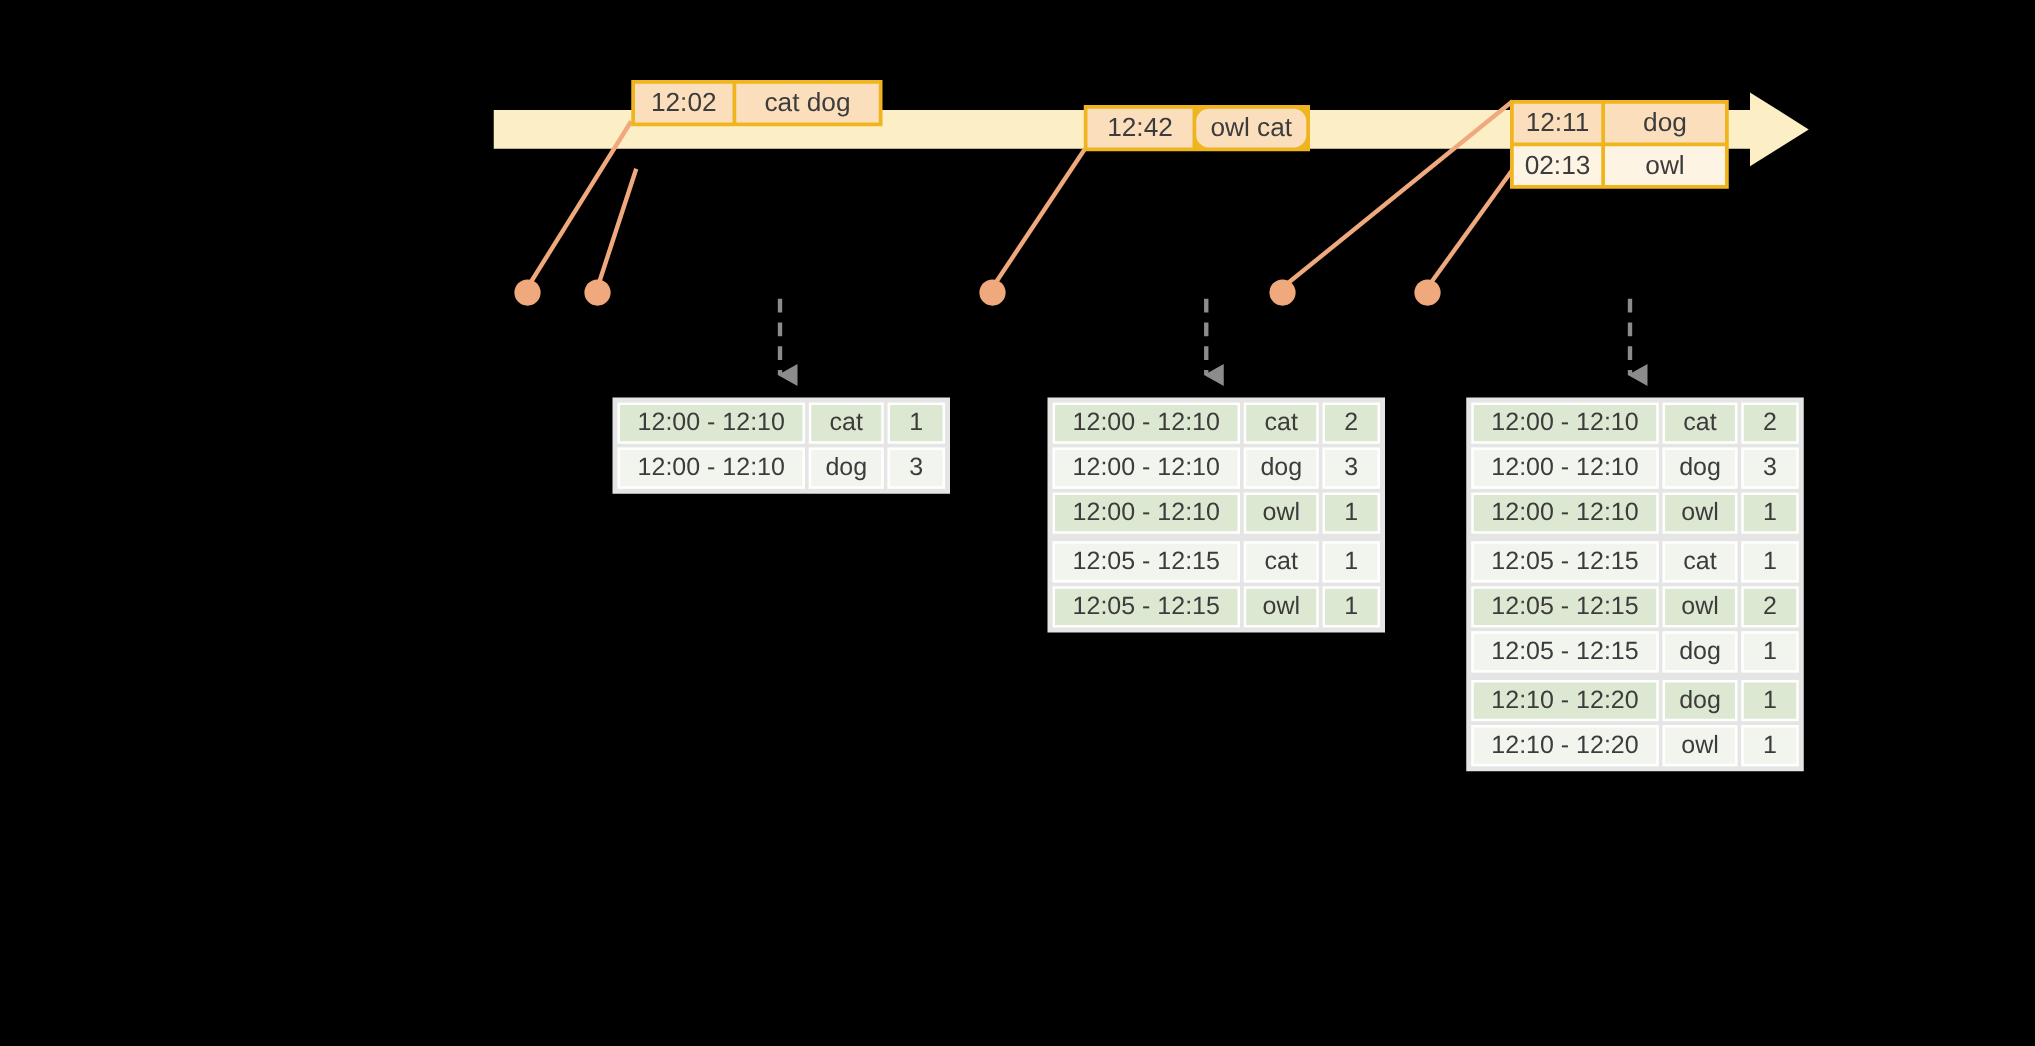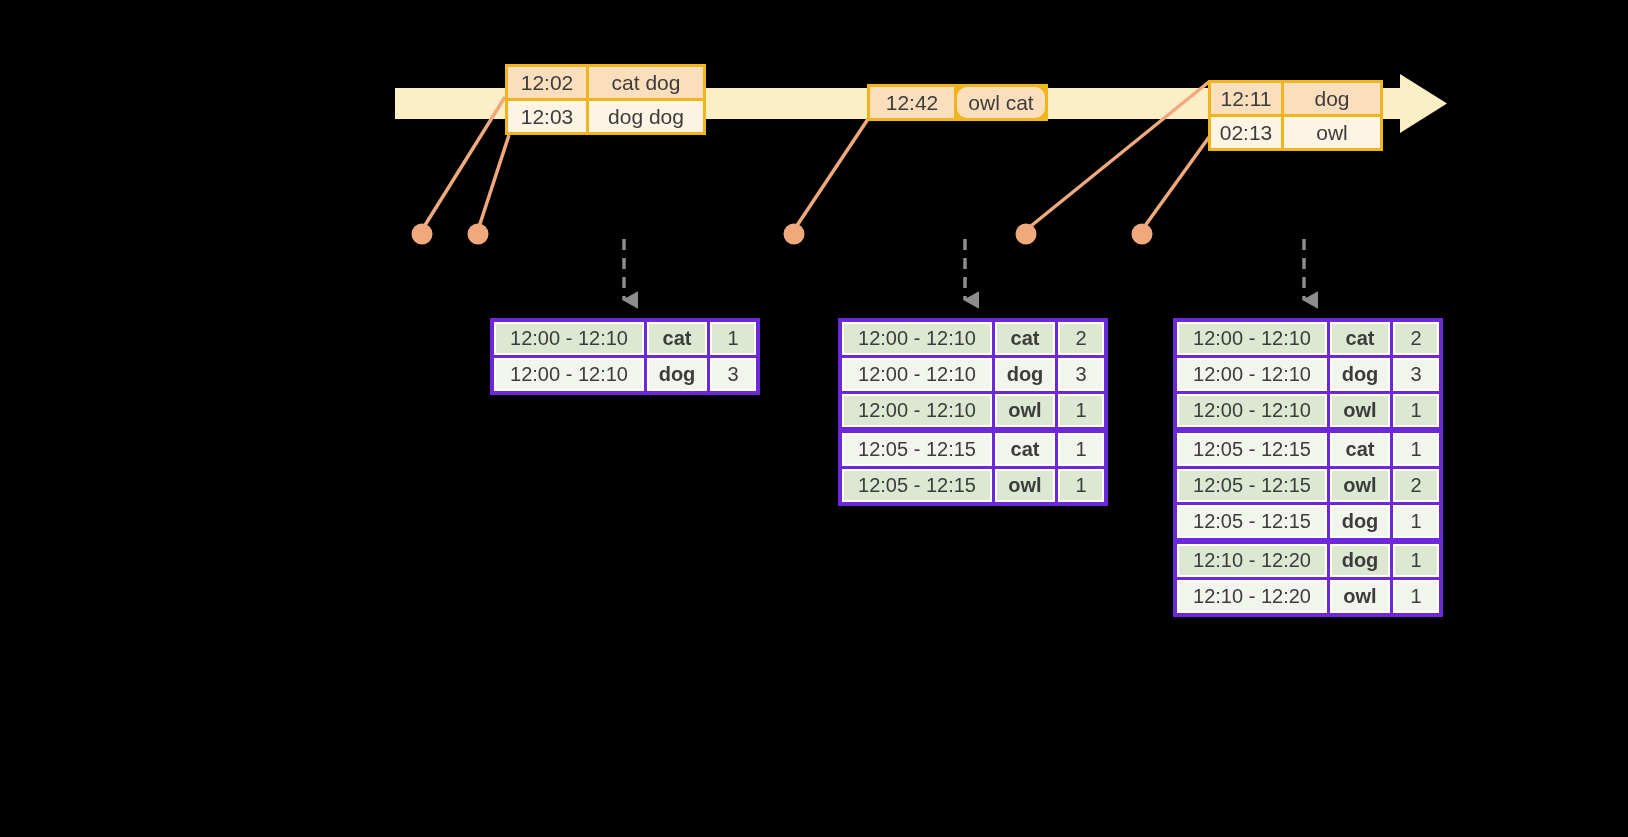--- a/index.html
+++ b/index.html
@@ -25,34 +25,34 @@
   .fill-cream{background:#FDF4E3;}
   .etime{width:78px;}
   #ebox-0 .ewords{width:114px;}
   #ebox-1 .etime{width:84px;}
   #ebox-1 .ewords{width:88px;border-radius:10px;}
   #ebox-2 .etime{width:70px;}
   #ebox-2 .ewords{width:96px;}
 
   
   .gtable{
-    position:absolute;background:#6d28d9;padding:4px;
+    position:absolute;background:#e5e5e5;padding:4px;
     display:flex;flex-direction:column;gap:3px;box-sizing:border-box;
   }
   .trow{display:flex;gap:3px;}
   .trow.group-start{margin-top:3px;}
   .gcell{
     border:2px solid #FFFFFF;box-sizing:border-box;
     display:flex;align-items:center;justify-content:center;
     height:33px;font-size:20px;color:#3C3C3C;
   }
   .row-sage{background:#DDE8D2;}
   .row-white{background:#F2F5ED;}
   .c-window{width:150px;}
-  .c-word{width:60px;font-weight:bold;}
+  .c-word{width:60px;}
   .c-count{width:46px;}
 </style>
 </head>
 <body>
 
 <div id="canvas">
 
   <svg id="overlay" width="1628" height="837" viewBox="0 0 1628 837">
     <defs>
       <marker id="arrowGray" viewBox="0 0 10 10" refX="5" refY="8" markerWidth="5.5" markerHeight="5" orient="auto" markerUnits="strokeWidth">
@@ -76,24 +76,20 @@
 
     <line x1="624" y1="239" x2="624" y2="300" stroke="#8C8C8C" stroke-width="3.5" stroke-dasharray="11 8" marker-end="url(#arrowGray)"></line>
     <line x1="965" y1="239" x2="965" y2="300" stroke="#8C8C8C" stroke-width="3.5" stroke-dasharray="11 8" marker-end="url(#arrowGray)"></line>
     <line x1="1304" y1="239" x2="1304" y2="300" stroke="#8C8C8C" stroke-width="3.5" stroke-dasharray="11 8" marker-end="url(#arrowGray)"></line>
   </svg>
 
   <div class="ebox" id="ebox-0" style="left:505px;top:64px">
       <div class="erow">
         <div class="ecell etime fill-peach">12:02</div>
         <div class="ecell ewords fill-peach">cat dog</div>
-      </div>
-      <div class="erow">
-        <div class="ecell etime fill-cream">12:03</div>
-        <div class="ecell ewords fill-cream">dog dog</div>
       </div>
     </div>
   <div class="ebox" id="ebox-1" style="left:867px;top:84px">
       <div class="erow">
         <div class="ecell etime fill-peach">12:42</div>
         <div class="ecell ewords fill-peach">owl cat</div>
       </div>
     </div>
   <div class="ebox" id="ebox-2" style="left:1208px;top:80px">
       <div class="erow">

